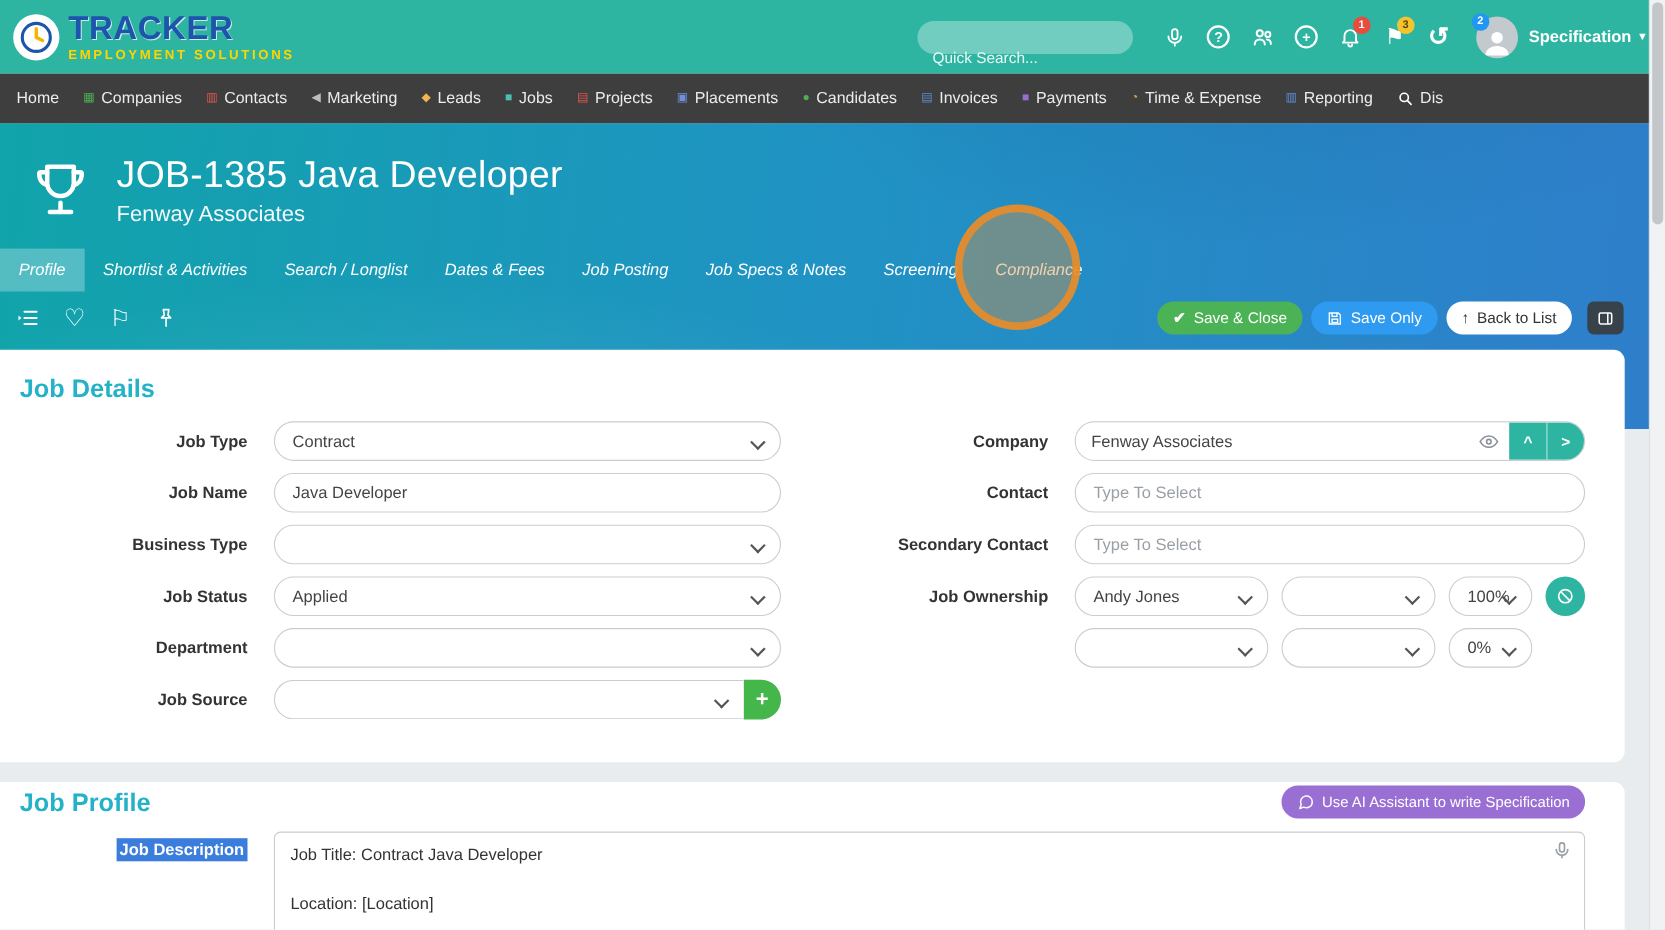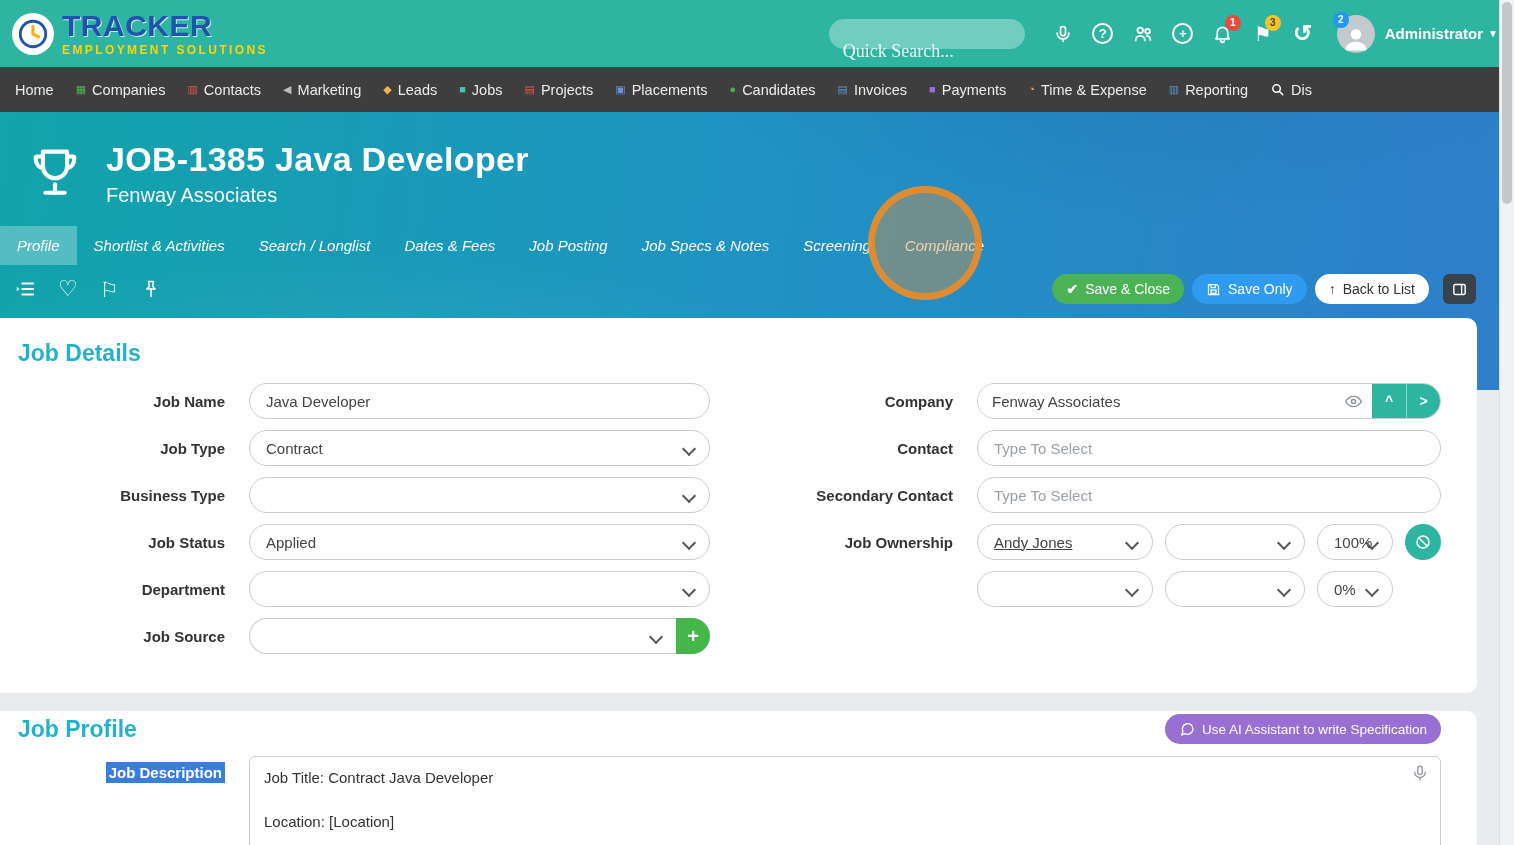--- a/index.html
+++ b/index.html
@@ -27,21 +27,21 @@
   }
   .logo-text .t2 {
     font-size:12px; font-weight:700; color:#ffd400; letter-spacing:2.4px; margin-top:2px;
   }
   .qsearch {
     margin-left:auto; width:196px; height:30px; border-radius:15px;
     background:rgba(255,255,255,.32); display:flex; align-items:center; padding:0 14px;
   }
   .qsearch input {
     border:none; outline:none; background:transparent; width:100%;
-    font-size:18px; color:#fff; font-family:Liberation Serif, serif;margin-top:36px;
+    font-size:14px; color:#fff; font-family:Liberation Sans, sans-serif;margin-top:36px;
   }
   .qsearch input::placeholder { color:rgba(255,255,255,.9); }
   .tb-icons { display:flex; align-items:center; margin-left:18px; }
   .tb-icon { width:40px; height:40px; display:flex; align-items:center; justify-content:center;
     position:relative; cursor:pointer; }
   .circle-glyph {
     width:21px; height:21px; border:2px solid #fff; border-radius:50%;
     color:#fff; font-size:13px; font-weight:700; display:flex; align-items:center; justify-content:center;
   }
   .char-glyph { color:#fff; font-size:20px; line-height:1; }
@@ -79,21 +79,21 @@
     position:relative; z-index:1;
   }
   .jobheader::before {
     content:""; position:absolute; inset:0;
     background:radial-gradient(ellipse 900px 300px at 25% 115%, rgba(255,255,255,.10), transparent 60%),
                radial-gradient(ellipse 700px 260px at 75% -20%, rgba(0,40,80,.10), transparent 65%);
     pointer-events:none;
   }
   .job-head { display:flex; gap:22px; padding:28px 0 0 26px; align-items:flex-start; position:relative; }
   .trophy { margin-top:2px; }
-  .job-title { font-size:34px; font-weight:700; color:#fff; letter-spacing:.3px; }
+  .job-title { font-size:34px; font-weight:400; color:#fff; letter-spacing:.3px; }
   .job-sub { font-size:20px; color:rgba(255,255,255,.95); margin-top:5px; }
   .tabs-row { display:flex; margin-top:19px; position:relative; font-size:15px;font-style:italic; }
   .tab { padding:11px 17px; color:#fff; cursor:pointer; }
   .tab.active { background:rgba(255,255,255,.28); }
   .below-row { display:flex; justify-content:space-between; align-items:center; padding:9px 38px 0 14px; position:relative; }
   .quick-icons { display:flex; gap:22px; align-items:center; }
   .quick-icons .qi { color:#fff; cursor:pointer; display:flex; align-items:center; }
   .qi .char-glyph { font-size:21px; }
   .action-btns { display:flex; gap:8px; align-items:center; }
   .btn { height:30px; border-radius:15px; border:none; display:flex; align-items:center; gap:7px;
@@ -132,21 +132,21 @@
     content:""; position:absolute; right:15px; top:13px; width:8px; height:8px;
     border-right:2px solid #555; border-bottom:2px solid #555; transform:rotate(45deg);
   }
   .grp { display:flex; height:36px; border:1px solid #c9cdd1; border-radius:18px; overflow:hidden; background:#fff; }
   .grp input { border:none; outline:none; flex:1; padding:0 14px; font-size:15px; color:#444; font-family:inherit; min-width:0; }
   .grp .eye-btn { width:38px; display:flex; align-items:center; justify-content:center; background:#fff; border:none; cursor:pointer; }
   .grp .g-btn { width:34px; display:flex; align-items:center; justify-content:center; background:#2db5a2;
     color:#fff; font-weight:700; border:none; cursor:pointer; font-size:14px; }
   .grp .g-btn + .g-btn { border-left:1px solid rgba(255,255,255,.45); }
   .own-row { display:flex; gap:12px; align-items:center; }
-  .own-row .sel.w-owner { width:176px; flex:none;text-decoration:underline; }
+  .own-row .sel.w-owner { width:176px; flex:none; }
   .own-row .sel.w-mid { width:140px; flex:none; }
   .own-row .sel.w-pct { width:76px; flex:none; padding-right:28px; }
   .round-btn { width:36px; height:36px; border-radius:50%; background:#2db5a2; border:none;
     display:flex; align-items:center; justify-content:center; cursor:pointer; flex:none; }
   .src-grp { display:flex; height:36px; width:100%; }
   .src-grp .sel { border-radius:18px 0 0 18px; border-right:none; }
   .src-grp .plus-btn { width:34px; background:#45b649; color:#fff; border:none; border-radius:0 18px 18px 0;
     font-size:20px; font-weight:700; cursor:pointer; flex:none; }
 
   
@@ -232,21 +232,21 @@
   <div class="avatar-wrap">
     <div class="avatar">
       <svg width="32" height="30" viewBox="0 0 24 24" fill="#fff">
           <circle cx="12" cy="9" r="4.2"></circle>
           <path d="M3.5 22c0-4.4 3.8-7 8.5-7s8.5 2.6 8.5 7z"></path>
         </svg>
     </div>
     <span class="badge blue">2</span>
   </div>
   <div class="user-name">
-    <span>Administrator</span>
+    <span>Specification</span>
     <span class="caret-down">▼</span>
   </div>
 </header>
 
 <nav class="mainnav">
   <div class="nav-item">
       <span>Home</span>
     </div>
   <div class="nav-item">
       <span class="nav-ic ic-companies">▦</span>
@@ -386,28 +386,28 @@
 </section>
 
 <main class="content">
 
   <section class="card">
     <h2 class="section-title">Job Details</h2>
     <div class="form-grid">
 
       <div class="col-left">
         <div class="form-row">
-          <label>Job Name</label>
-          <input class="ctl" value="Java Developer" style="">
-        </div>
-        <div class="form-row">
           <label>Job Type</label>
           <div class="sel">
               <span>Contract</span>
             </div>
+        </div>
+        <div class="form-row">
+          <label>Job Name</label>
+          <input class="ctl" value="Java Developer" style="">
         </div>
         <div class="form-row">
           <label>Business Type</label>
           <div class="sel">
               <span></span>
             </div>
         </div>
         <div class="form-row">
           <label>Job Status</label>
           <div class="sel">

